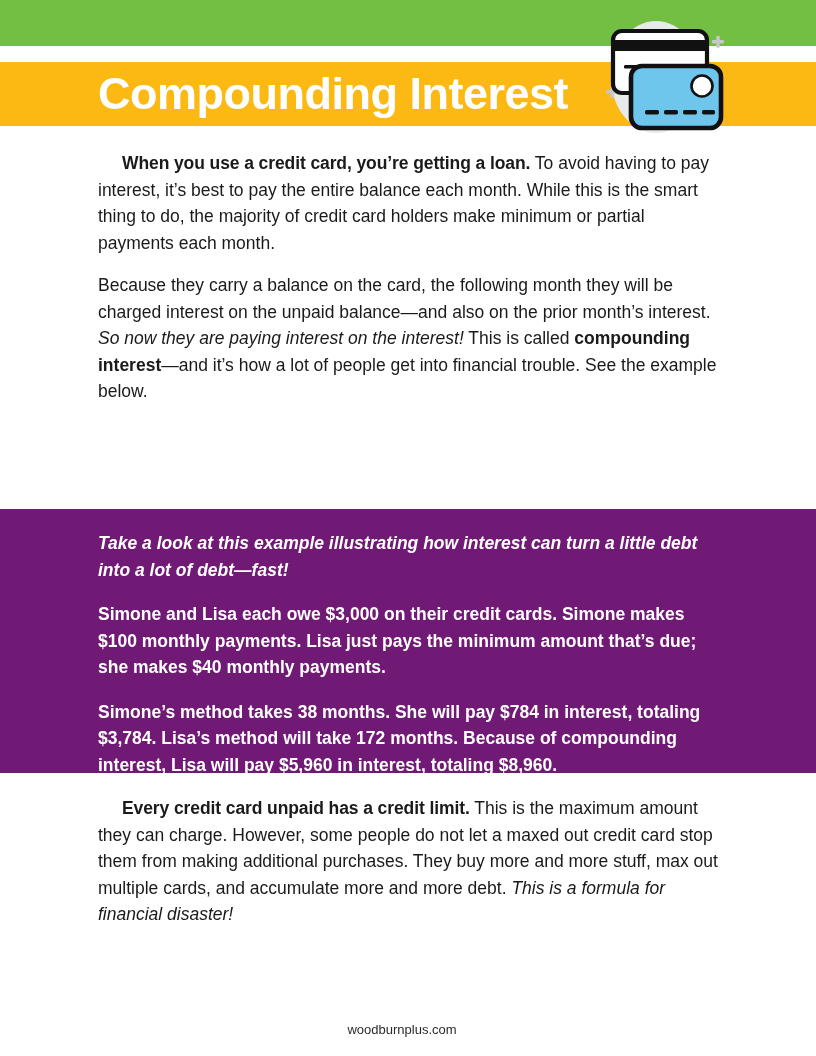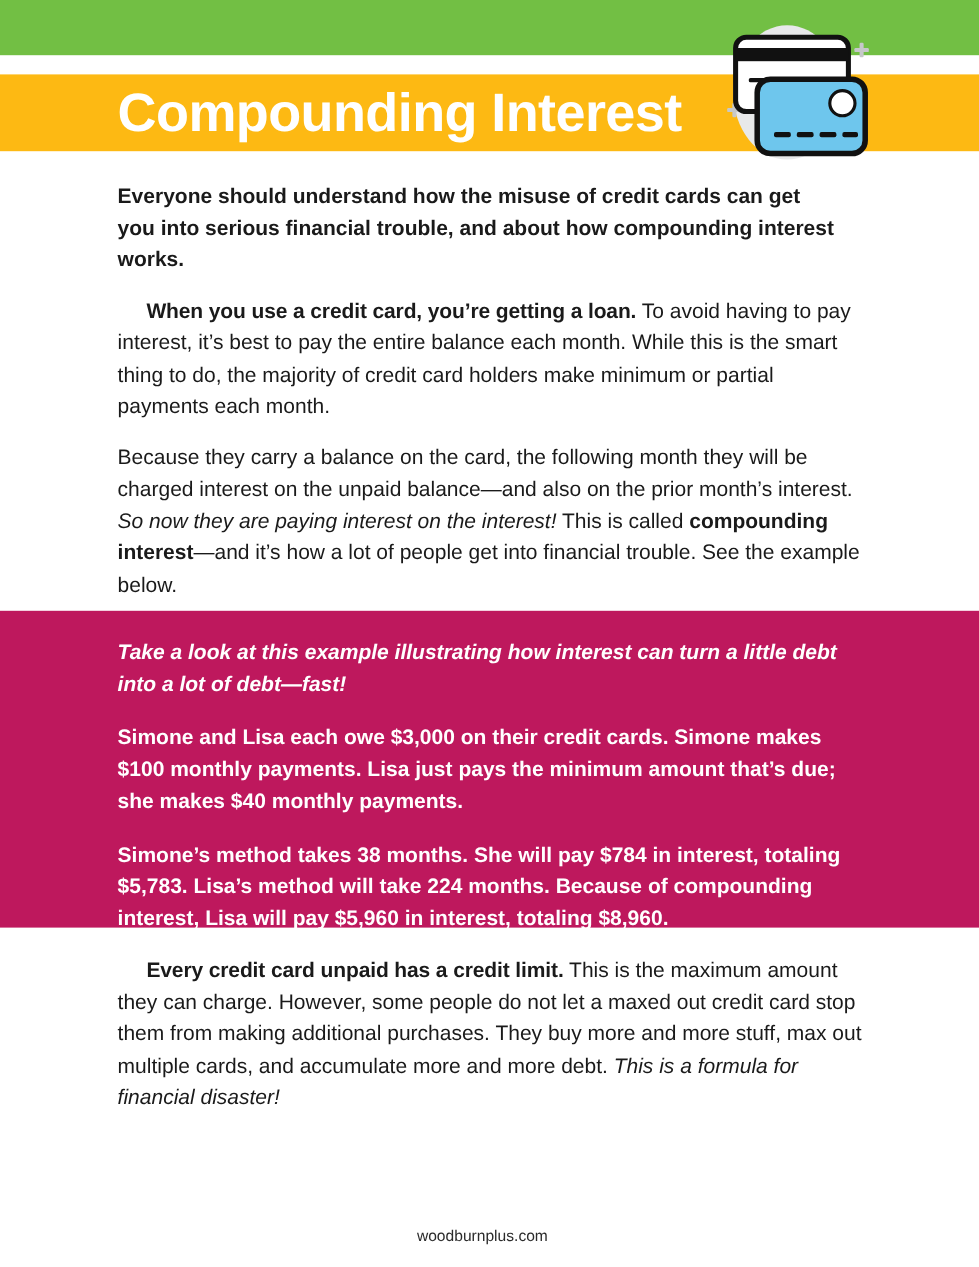--- a/index.html
+++ b/index.html
@@ -72,21 +72,21 @@
   }
   em.ital { }
   strong.bold { font-weight: 700; }
 
   
   .callout {
     position: absolute;
     left: 0; top: 509px;
     width: 816px;
     height: 264px;
-    background: #be185d;
+    background: #701a75;
     box-sizing: border-box;
     padding: 21px 98px 0 98px;
   }
   .callout p {
     margin: 0 0 18px 0;
     color: #ffffff;
     font-size: 17.5px;
     line-height: 26.5px;
     font-weight: 700;
     width: 625px;
@@ -150,36 +150,35 @@
         <rect x="76" y="92" width="14" height="4.4" rx="1.6"></rect>
         <rect x="95" y="92" width="14" height="4.4" rx="1.6"></rect>
         <rect x="114" y="92" width="13" height="4.4" rx="1.6"></rect>
       </g>
     </g>
   </svg>
 </div>
 
 <div class="content">
 
-  <p class="para intro">Everyone should understand how the misuse of credit cards can get you into serious financial  trouble, and about how compounding interest works.</p>
 
   <p class="para">
     <span class="lead-bold">When you use a credit card, you’re getting a loan.</span><span> To avoid having to pay interest, it’s best to pay the entire balance each month. While this is the smart thing to do, the majority of credit card holders make minimum or partial payments each month.</span>
   </p>
 
   <p class="para">
     <span>Because they carry a balance on the card, the following month they will be charged interest on the unpaid balance—and also on the prior month’s interest. </span><em class="ital">So now they are paying interest on the interest!</em><span> This is called </span><strong class="bold">compounding interest</strong><span>—and it’s how a lot of people get into financial trouble. See the example below.</span>
   </p>
 
 </div>
 
 <div class="callout">
   <p class="kicker">Take a look at this example illustrating how interest can turn a little debt into a lot of debt—fast!</p>
   <p>Simone and Lisa each owe $3,000 on their credit cards. Simone makes $100 monthly payments. Lisa just pays the minimum amount that’s due; she makes $40 monthly payments.</p>
-  <p>Simone’s method takes 38 months. She will pay $784 in interest, totaling $5,783. Lisa’s method will take 224 months. Because of compounding interest, Lisa will pay $5,960 in interest, totaling $8,960.</p>
+  <p>Simone’s method takes 38 months. She will pay $784 in interest, totaling $3,784. Lisa’s method will take 172 months. Because of compounding interest, Lisa will pay $5,960 in interest, totaling $8,960.</p>
 </div>
 
 <div class="lower">
 
   <p class="para">
     <span class="lead-bold">Every credit card unpaid has a credit limit.</span><span> This is the maximum amount they can charge. However, some people do not let a maxed out credit card stop them from making additional purchases. They buy more and more stuff, max out multiple cards, and accumulate more and more debt. </span><em class="ital">This is a formula for financial disaster!</em>
   </p>
 
 
 </div>

